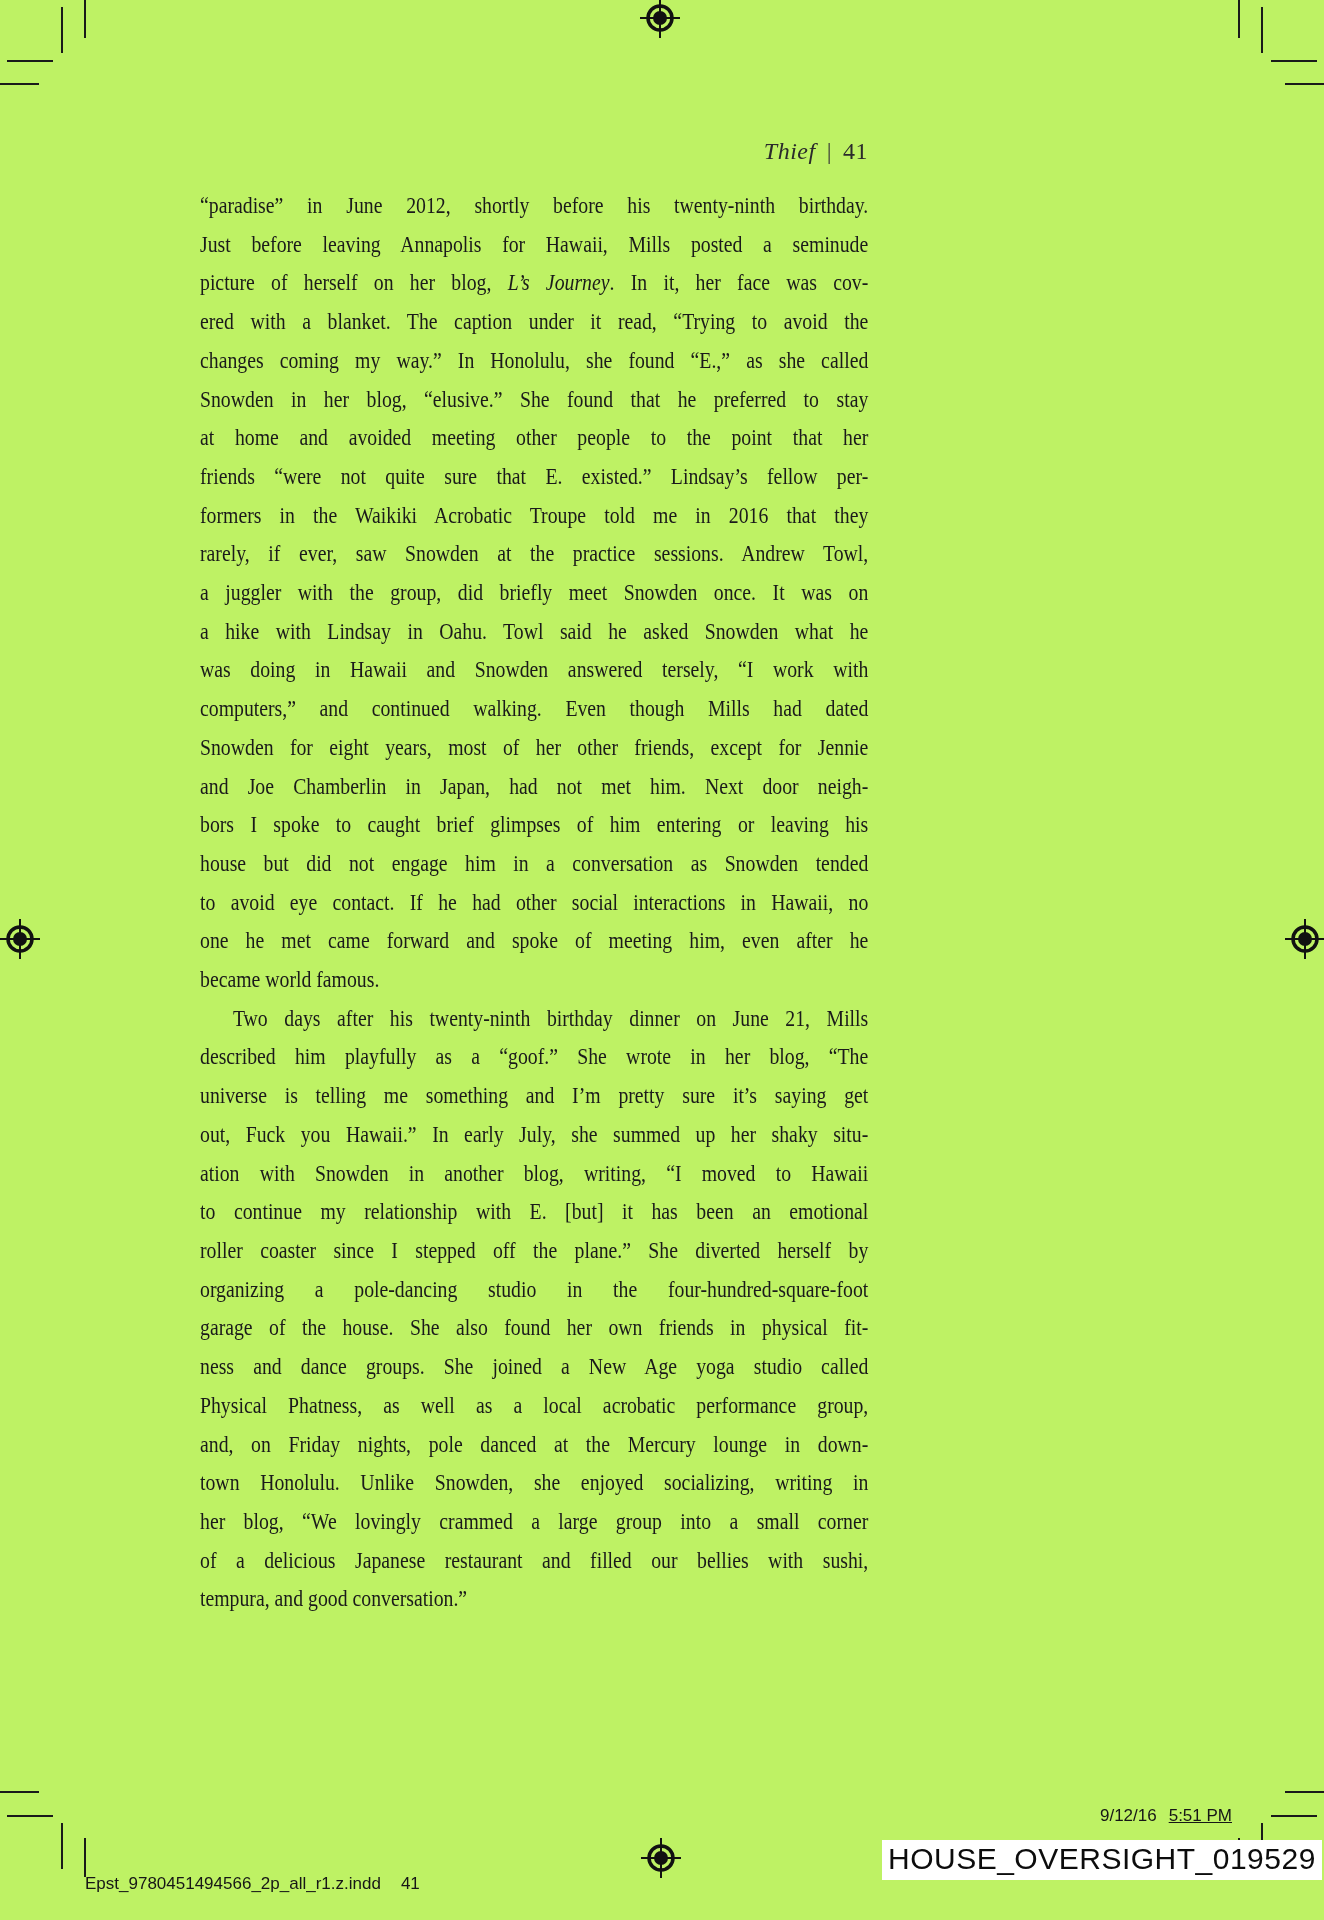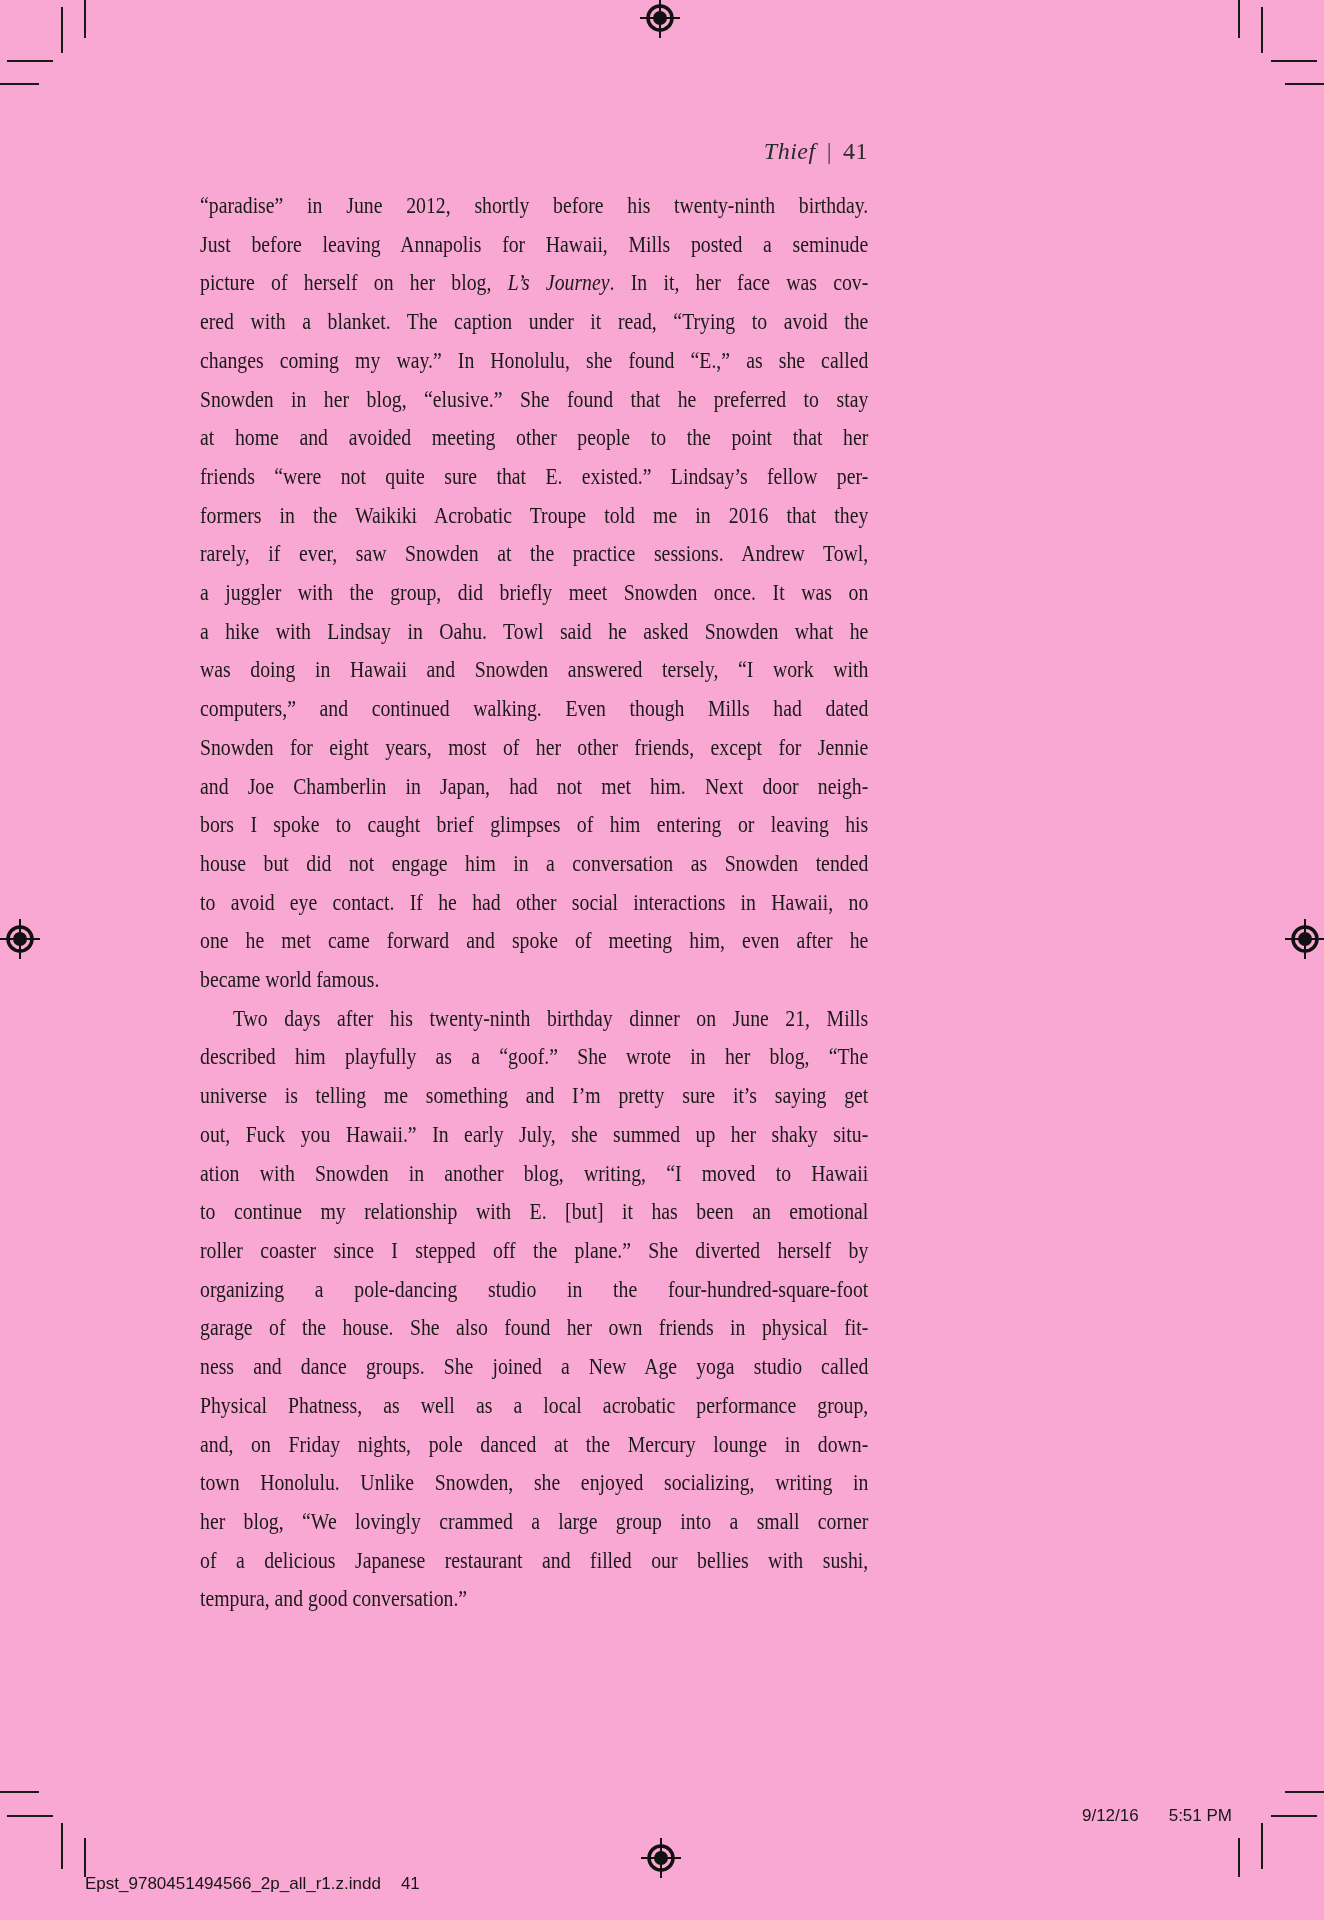--- a/index.html
+++ b/index.html
@@ -1,21 +1,21 @@
 <!DOCTYPE html>
 <html><head>
 <meta charset="utf-8">
 <style>
   html, body { margin: 0; padding: 0; background: #e8e8e8; }
   .page {
     position: relative;
     width: 1324px;
     height: 1920px;
     margin: 0 auto;
-    background: #f9a8d4;
+    background: #bef264;
     overflow: hidden;
     font-family: "Liberation Serif", serif;
   }
 
   
   .mark { position: absolute; background: #1a1a1a; }
   .mark.h { height: 2px; }
   .mark.v { width: 2px; }
 
   
@@ -59,21 +59,21 @@
   }
   .slug .pagenum { margin-left: 20px; }
   .datetime {
     position: absolute;
     left: 1000px; top: 1806px; width: 232px;
     text-align: right;
     font-family: "Liberation Sans", sans-serif;
     font-size: 17px;
     color: #161616;
   }
-  .datetime .time { margin-left: 30px; }
+  .datetime .time { margin-left: 12px; text-decoration: underline; }
   .bates {
     position: absolute;
     left: 882px; top: 1840px;
     background: #ffffff;
     padding: 2px 6px 4px 6px;
     font-family: "Liberation Sans", sans-serif;
     font-size: 30px;
     color: #0c0c0c;
     letter-spacing: 0.5px;
     z-index: 5;
@@ -174,14 +174,15 @@
       <div class="line last"><span>tempura, and good conversation.”</span></div>
     </div>
 
   <div class="slug">
     <span>Epst_9780451494566_2p_all_r1.z.indd</span><span class="pagenum">41</span>
   </div>
   <div class="datetime">
     <span>9/12/16</span><span class="time">5:51 PM</span>
   </div>
 
+  <div class="bates">HOUSE_OVERSIGHT_019529</div>
 
 </div>
 
 </body></html>

